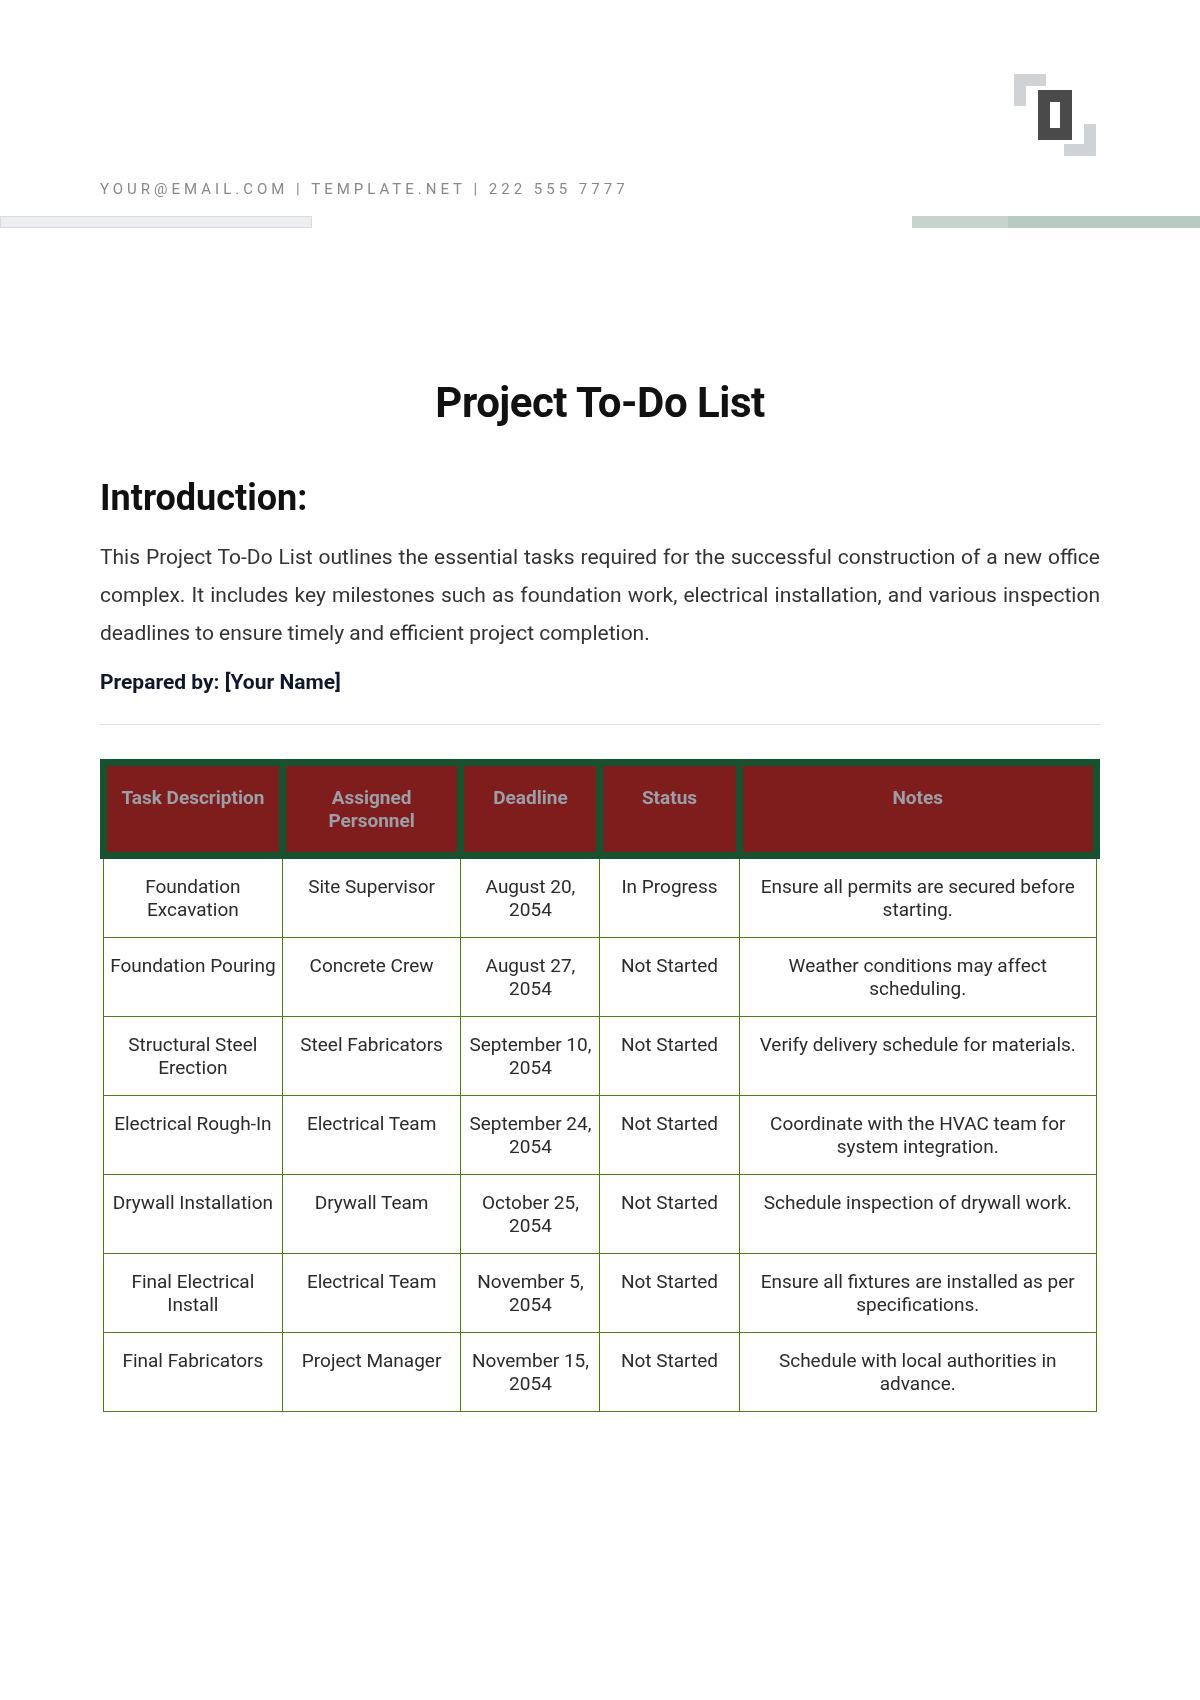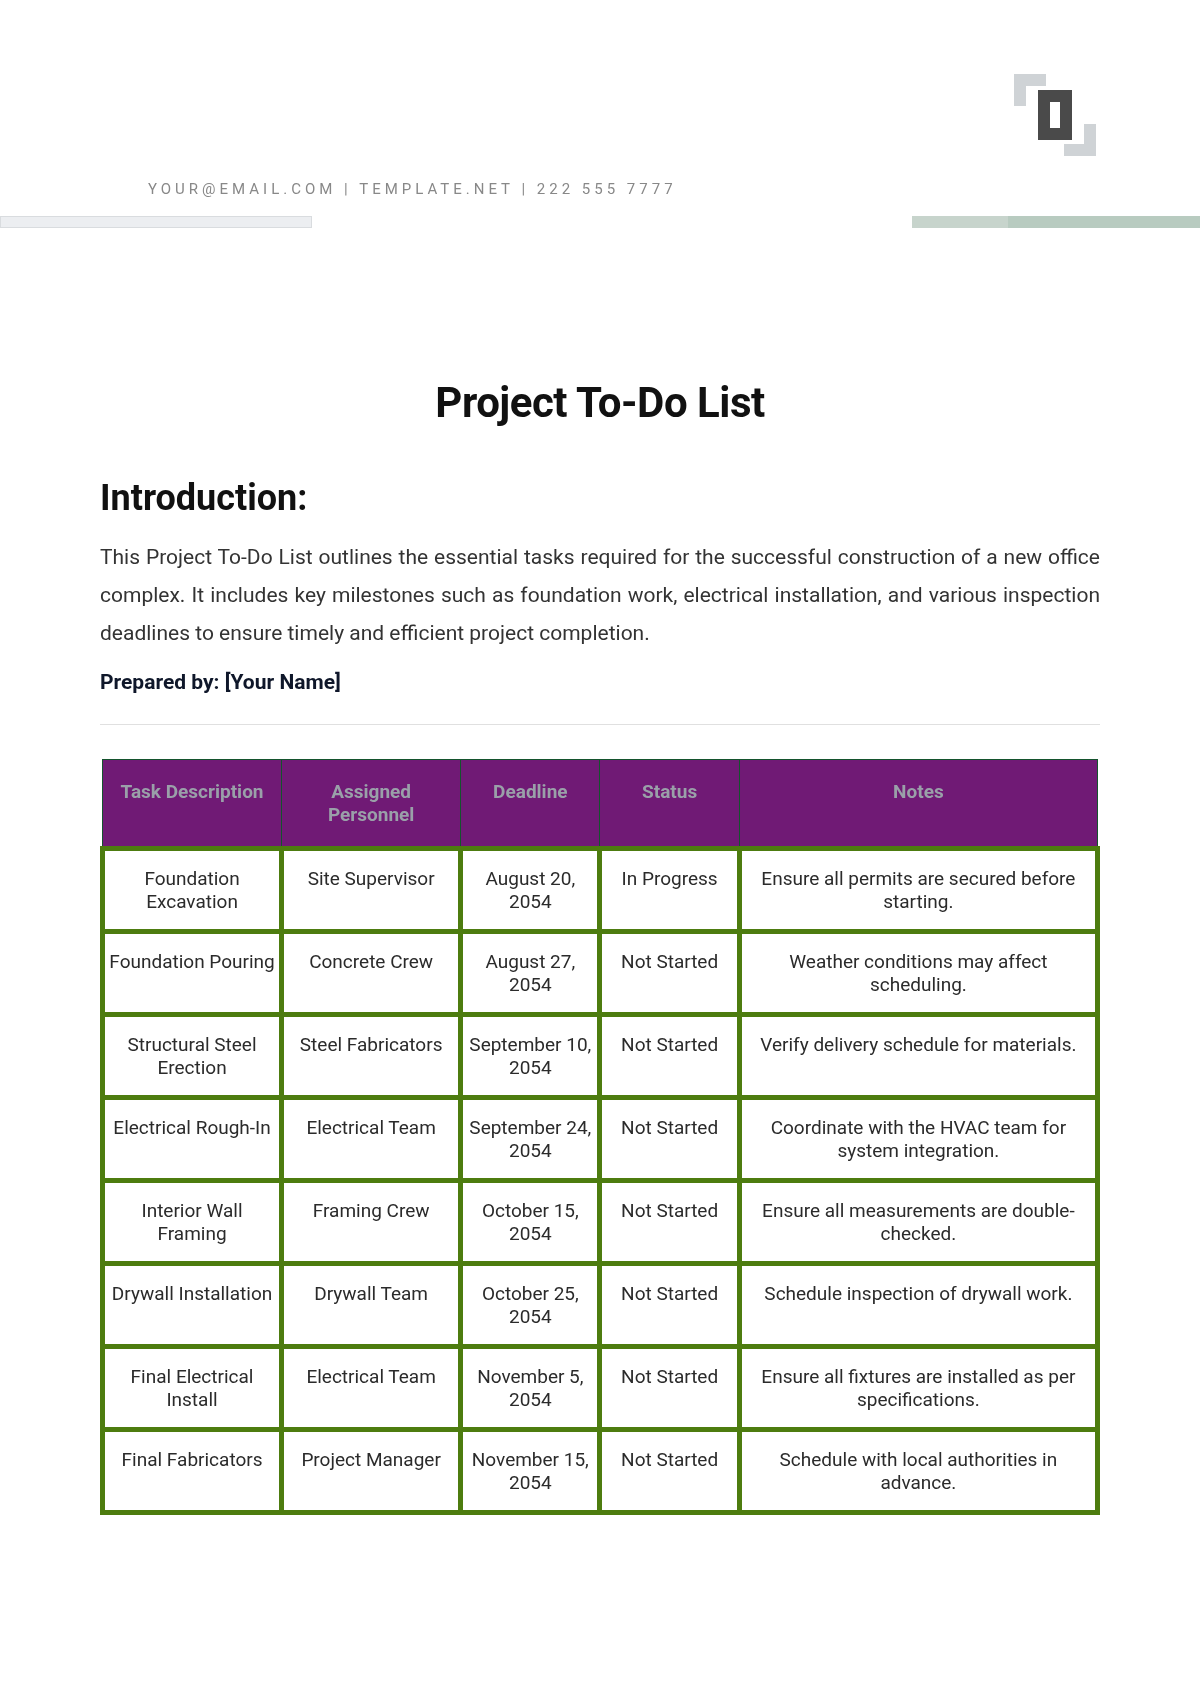--- a/index.html
+++ b/index.html
@@ -9,21 +9,20 @@
   color: #1a1a1a;
   width: 1200px;
   height: 1700px;
   overflow: hidden;
 }
 .page { width: 100%; padding: 0; }
 
 .header-area {
   position: relative;
   padding: 70px 100px 0 100px;
-  margin-left: 48px;
 }
 
 .logo {
   position: absolute;
   right: 100px;
   top: 70px;
 }
 
 .contact-line {
   font-size: 15px;
@@ -97,30 +96,30 @@
   border-top: 1px solid #e0e0e0;
   margin: 30px 0 34px 0;
 }
 
 table {
   width: 100%;
   border-collapse: collapse;
   font-size: 19px;
 }
 thead th {
-  background: #701a75;
+  background: #7f1d1d;
   color: #9aa0a9;
   font-weight: 700;
   padding: 20px 14px;
   text-align: center;
-  border: 1px solid #14532d;
+  border: 7px solid #14532d;
   vertical-align: top;
 }
 tbody td {
-  border: 5px solid #4d7c0f;
+  border: 1px solid #4d7c0f;
   padding: 16px 4px;
   vertical-align: top;
   color: #2b2b2b;
 }
 tbody td.c-task,
 tbody td.c-person,
 tbody td.c-deadline,
 tbody td.c-status { text-align: center; }
 tbody td.c-notes { text-align: center; }
 .col-task { width: 18%; }
@@ -205,27 +204,20 @@
             <td class="c-notes">Verify delivery schedule for materials.</td>
           </tr>
           <tr>
             <td class="c-task">Electrical Rough-In</td>
             <td class="c-person">Electrical Team</td>
             <td class="c-deadline">September 24, 2054</td>
             <td class="c-status">Not Started</td>
             <td class="c-notes">Coordinate with the HVAC team for system integration.</td>
           </tr>
           <tr>
-            <td class="c-task">Interior Wall Framing</td>
-            <td class="c-person">Framing Crew</td>
-            <td class="c-deadline">October 15, 2054</td>
-            <td class="c-status">Not Started</td>
-            <td class="c-notes">Ensure all measurements are double-checked.</td>
-          </tr>
-          <tr>
             <td class="c-task">Drywall Installation</td>
             <td class="c-person">Drywall Team</td>
             <td class="c-deadline">October 25, 2054</td>
             <td class="c-status">Not Started</td>
             <td class="c-notes">Schedule inspection of drywall work.</td>
           </tr>
           <tr>
             <td class="c-task">Final Electrical Install</td>
             <td class="c-person">Electrical Team</td>
             <td class="c-deadline">November 5, 2054</td>

